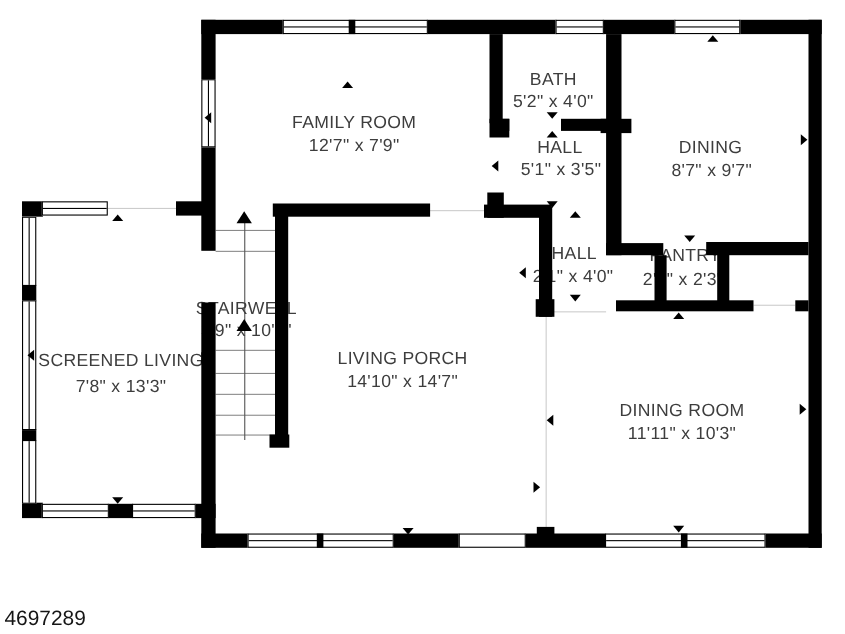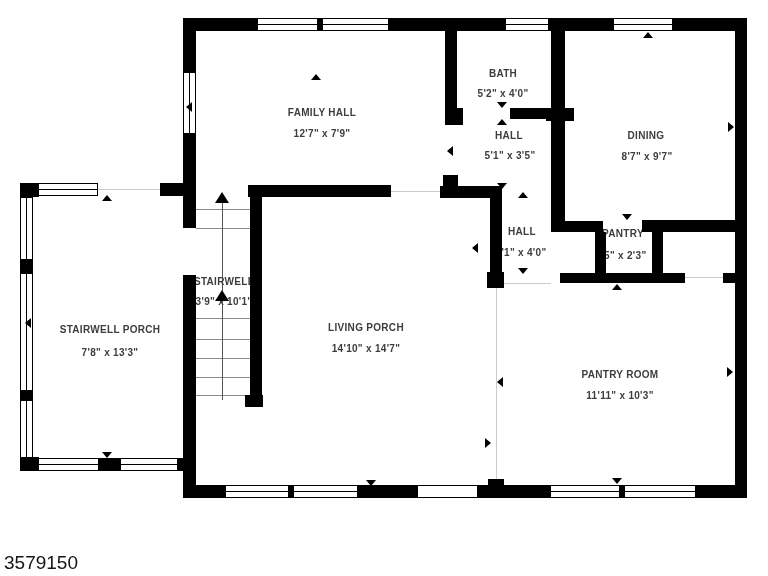--- a/index.html
+++ b/index.html
@@ -1,22 +1,22 @@
 <!DOCTYPE html>
 <html><head>
 <meta charset="utf-8">
 <style>
   html,body{margin:0;padding:0;}
   body{width:768px;height:576px;background:#ffffff;position:relative;overflow:hidden;
        font-family:"Liberation Sans",sans-serif;}
   .plan{position:absolute;left:0;top:0;width:768px;height:576px;}
   .wall{position:absolute;background:#000;z-index:3;}
   .rline{position:absolute;background:#cccccc;z-index:1;}
-  .label{position:absolute;z-index:2;color:#3d3d3d;font-size:10px;letter-spacing:.3px;
-         white-space:nowrap;transform:translate(-50%,-50%);text-align:left;font-weight:bold;}
+  .label{position:absolute;z-index:2;color:#3d3d3d;font-size:16px;letter-spacing:.3px;
+         white-space:nowrap;transform:translate(-50%,-50%);text-align:left;}
   .win-h,.win-v,.win-plain{position:absolute;background:#fff;border:1px solid #000;
          box-sizing:border-box;z-index:4;}
   .win-h::after{content:"";position:absolute;left:0;right:0;top:calc(50% - .5px);height:1px;background:#000;}
   .win-v::after{content:"";position:absolute;top:0;bottom:0;left:calc(50% - .5px);width:1px;background:#000;}
   .cap{position:absolute;background:#000;z-index:5;}
   .tread{position:absolute;background:#8a8a8a;height:1px;left:196px;width:54px;z-index:1;}
   .stairline{position:absolute;width:1px;background:#555;z-index:2;}
   .tri{position:absolute;width:0;height:0;z-index:4;}
   .tri-up{border-left:5px solid transparent;border-right:5px solid transparent;border-bottom:6px solid #000;}
   .tri-down{border-left:5px solid transparent;border-right:5px solid transparent;border-top:6px solid #000;}
@@ -127,45 +127,45 @@
   <div class="tri tri-right" style="left:727px;top:367px"></div>
   <div class="tri tri-down" style="left:612px;top:478px"></div>
   <div class="tri tri-right" style="left:485px;top:438px"></div>
   <div class="tri tri-down" style="left:366px;top:480px"></div>
   <div class="tri tri-left" style="left:189px;top:435px"></div>
   <div class="tri tri-up" style="left:102px;top:195px"></div>
   <div class="tri tri-down" style="left:102px;top:452px"></div>
   <div class="tri tri-left" style="left:25px;top:318px"></div>
   <div class="tri tri-right" style="left:183px;top:320px"></div>
 
-  <div class="label" style="left:322px;top:112px">FAMILY HALL</div>
+  <div class="label" style="left:322px;top:112px">FAMILY ROOM</div>
   <div class="label" style="left:322px;top:133px">12'7" x 7'9"</div>
 
   <div class="label" style="left:503px;top:73px">BATH</div>
   <div class="label" style="left:503px;top:93px">5'2" x 4'0"</div>
 
   <div class="label" style="left:509px;top:135px">HALL</div>
   <div class="label" style="left:510px;top:155px">5'1" x 3'5"</div>
 
   <div class="label" style="left:646px;top:135px">DINING</div>
   <div class="label" style="left:647px;top:156px">8'7" x 9'7"</div>
 
   <div class="label" style="left:522px;top:231px">HALL</div>
   <div class="label" style="left:521px;top:252px">2'1" x 4'0"</div>
 
   <div class="label" style="left:623px;top:233px">PANTRY</div>
   <div class="label" style="left:621px;top:255px">2'5" x 2'3"</div>
 
   <div class="label" style="left:224px;top:281px">STAIRWELL</div>
   <div class="label" style="left:224px;top:301px">3'9" x 10'1"</div>
 
-  <div class="label" style="left:110px;top:329px">STAIRWELL PORCH</div>
+  <div class="label" style="left:110px;top:329px">SCREENED LIVING</div>
   <div class="label" style="left:110px;top:352px">7'8" x 13'3"</div>
 
   <div class="label" style="left:366px;top:327px">LIVING PORCH</div>
   <div class="label" style="left:366px;top:348px">14'10" x 14'7"</div>
 
-  <div class="label" style="left:620px;top:374px">PANTRY ROOM</div>
+  <div class="label" style="left:620px;top:374px">DINING ROOM</div>
   <div class="label" style="left:620px;top:395px">11'11" x 10'3"</div>
 
-  <div class="watermark">3579150</div>
+  <div class="watermark">4697289</div>
 
 </div>
 
 </body></html>

